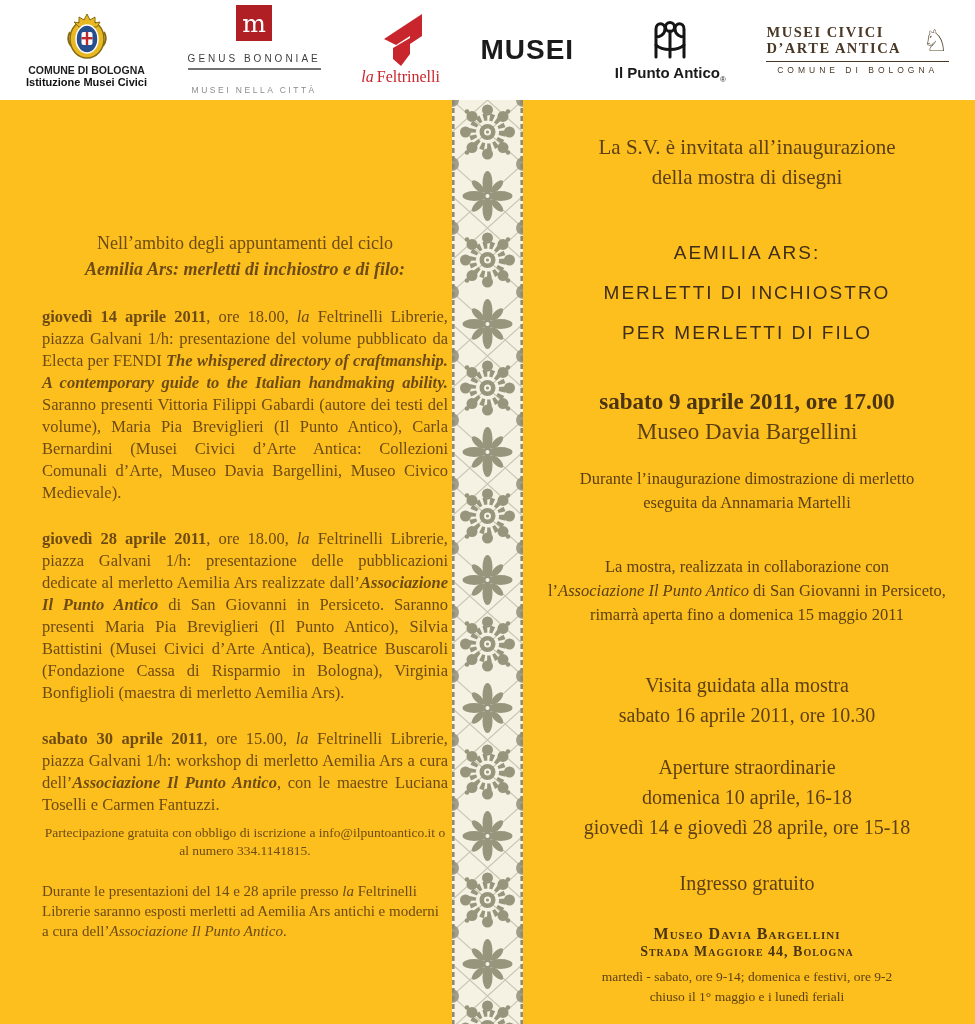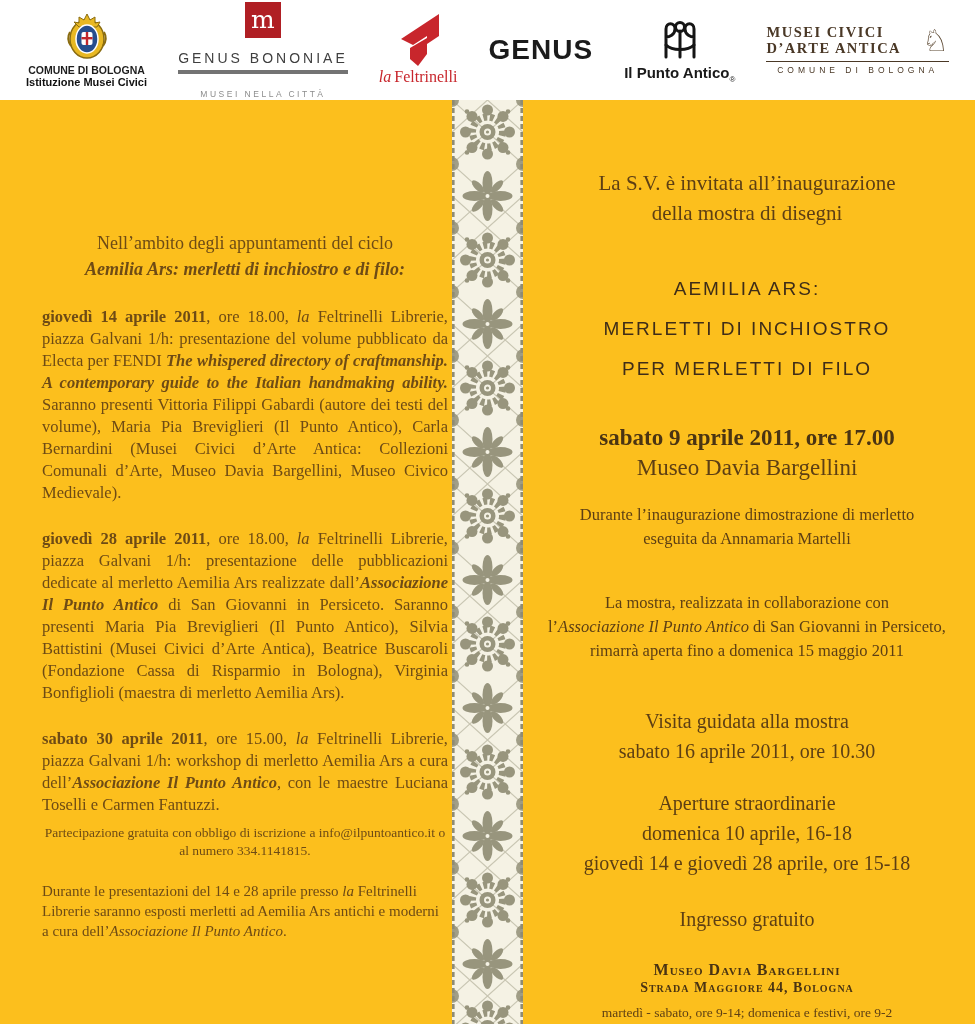--- a/index.html
+++ b/index.html
@@ -11,22 +11,22 @@
   .header { position:absolute; top:0; left:0; width:975px; height:100px; background:#ffffff;
             display:flex; align-items:center; justify-content:space-between; padding:0 26px; }
   .logo { display:flex; flex-direction:column; align-items:center; justify-content:center; text-align:center; }
 
   .comune-crest { width:46px; height:50px; }
   .comune-l1 { font-family:"Liberation Sans",sans-serif; font-size:10.5px; font-weight:bold; color:#1d1d1d; margin-top:2px; }
   .comune-l2 { font-family:"Liberation Sans",sans-serif; font-size:11px; font-weight:bold; color:#111; }
 
   .genus-square { width:36px; height:36px; background:#b01f24; color:#fff; display:flex; align-items:center; justify-content:center;
                   font-family:"DejaVu Serif",serif; font-size:25px; line-height:1; }
-  .genus-title { font-family:"Liberation Sans",sans-serif; font-size:14px; letter-spacing:3px; color:#3f3f3f; margin-top:12px;
-                 padding-bottom:4px; border-bottom:4px solid #737373; }
+  .genus-title { font-family:"Liberation Sans",sans-serif; font-size:10px; letter-spacing:3px; color:#3f3f3f; margin-top:12px;
+                 padding-bottom:4px; border-bottom:2px solid #737373; }
   .genus-sub { font-family:"Liberation Sans",sans-serif; font-size:8.5px; letter-spacing:2.5px; color:#8c8c8c; margin-top:15px; }
 
   .felt-mark { width:44px; height:52px; }
   .felt-name { font-size:16px; color:#c8262c; margin-top:2px; }
   .felt-name .la { font-style:italic; margin-right:3px; }
 
   .fendi-name { font-family:"Liberation Sans",sans-serif; font-size:28px; font-weight:bold; letter-spacing:1px; color:#1b1b1b; }
 
   .punto-mono { width:46px; height:44px; }
   .punto-name { font-family:"Liberation Sans",sans-serif; font-size:15px; font-weight:bold; color:#1a1a1a; margin-top:3px; }
@@ -46,21 +46,21 @@
   
   .left-col { position:absolute; left:42px; top:100px; width:406px; color:#6e4b15; }
   .intro { text-align:center; margin-top:130px; font-size:18px; line-height:1.45; }
   .intro-line2 { font-weight:bold; font-style:italic; }
   .event-p { text-align:justify; font-size:16.5px; line-height:22px; margin-top:24px; }
   .note-p { font-size:13.5px; line-height:17.5px; margin-top:8px; text-align:center; }
   .closing-p { font-size:15px; line-height:20px; margin-top:22px; text-align:left; }
 
   
   .right-col { position:absolute; left:526px; top:100px; width:442px; text-align:center; color:#5d3f14; }
-  .invite { margin-top:68px; font-size:21px; line-height:1.45; }
+  .invite { margin-top:32px; font-size:21px; line-height:1.45; }
   .main-title { margin-top:40px; font-family:"Liberation Sans",sans-serif; color:#3f2d18;
                 font-size:19px; line-height:40px; letter-spacing:2px; }
   .date-line { margin-top:36px; font-size:23px; font-weight:bold; color:#4a3413; }
   .venue-line { font-size:23px; margin-top:4px; }
   .demo { margin-top:22px; font-size:16.5px; line-height:1.45; }
   .collab { margin-top:40px; font-size:16.5px; line-height:1.45; }
   .visit { margin-top:44px; font-size:20px; line-height:1.5; }
   .openings { margin-top:22px; font-size:20px; line-height:1.5; }
   .free-entry { margin-top:30px; font-size:20px; }
   .museum-block { margin-top:30px; font-variant:small-caps; font-weight:bold; color:#4a3413; letter-spacing:1px; }
@@ -99,21 +99,21 @@
       <svg class="felt-mark" viewBox="0 0 44 52">
         <path d="M43 0 L5 25 L17 31 L31 22 L31 30 L43 22 Z" fill="#c8262c"></path>
         <path d="M14 34 L31 24 L31 40 L22 52 L14 45 Z" fill="#c8262c"></path>
       </svg>
       <div class="felt-name">
         <span class="la">la</span><span>Feltrinelli</span>
       </div>
     </div>
 
     <div class="logo">
-      <div class="fendi-name">GENUS</div>
+      <div class="fendi-name">MUSEI</div>
     </div>
 
     <div class="logo">
       <svg class="punto-mono" viewBox="0 0 46 44" fill="none" stroke="#151515" stroke-width="3" stroke-linecap="round">
         <path d="M9 40 V12 C9 5 18 5 18 12 C18 18 12 20 9 20"></path>
         <path d="M37 40 V12 C37 5 28 5 28 12 C28 18 34 20 37 20"></path>
         <path d="M23 40 V14"></path>
         <circle cx="23" cy="10" r="4.5"></circle>
         <path d="M9 28 C15 34 31 34 37 28"></path>
       </svg>

